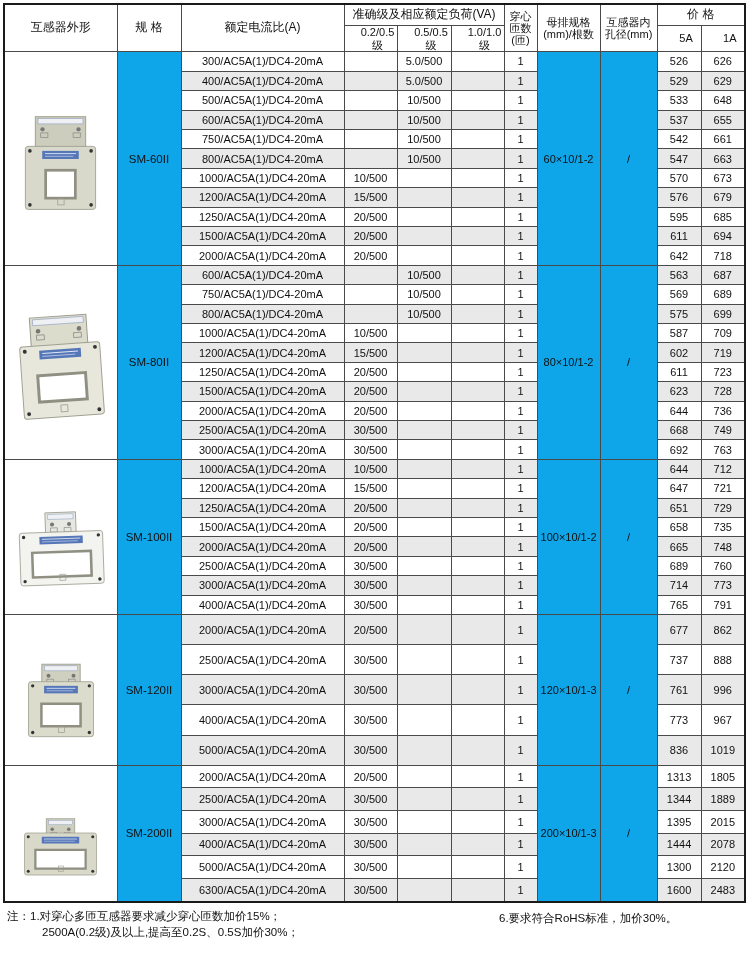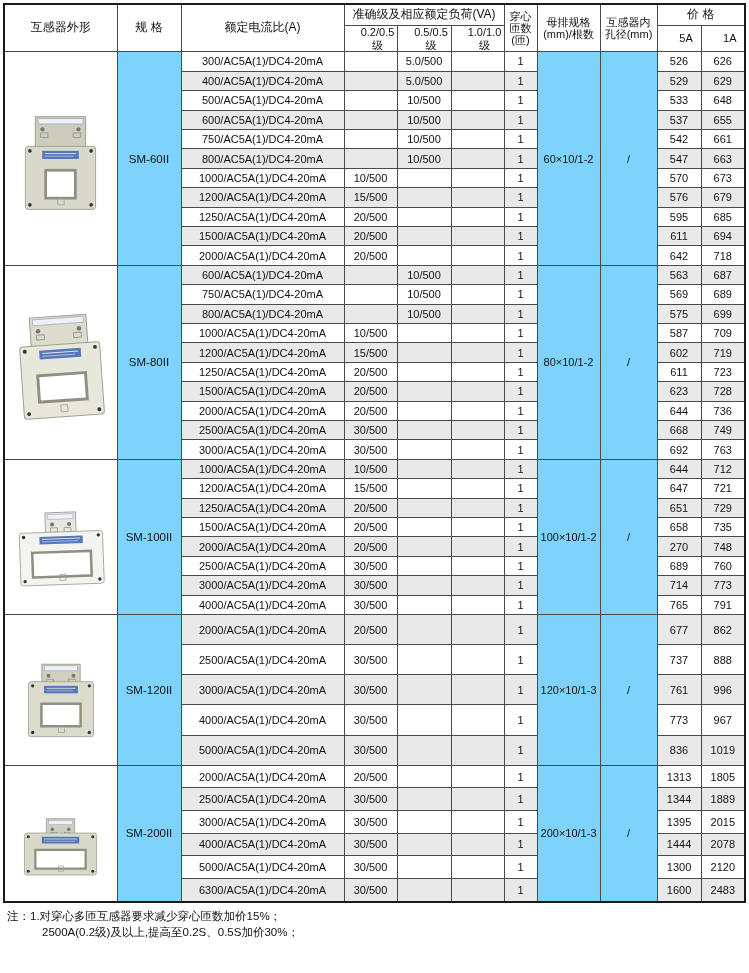--- a/index.html
+++ b/index.html
@@ -20,21 +20,21 @@
     text-align:center;vertical-align:middle;
     font-size:11px;font-weight:normal;
     overflow:hidden;white-space:nowrap;
     background:#fff;
   }
   .spec-table thead th{font-size:12px;height:20px;white-space:normal;line-height:1.15;}
   .spec-table thead th.subhead{font-size:11px;padding-left:16px;}
   .spec-table thead th.wrapcell{white-space:normal;font-size:11px;line-height:1.1;}
   .spec-table td.shaded{background:#e9e9e9;}
   .spec-table td.ratio-cell{font-size:11px;}
-  .spec-table td.merged-cell{background:#7dd3fc;font-size:11px;}
+  .spec-table td.merged-cell{background:#0ea5e9;font-size:11px;}
   .spec-table td.photo-cell{background:#fff;}
   .spec-table td.spec-cell{font-size:11.5px;}
   .spec-table td.price-cell{font-size:11px;}
   .photo-wrap{display:flex;align-items:center;justify-content:center;}
   .notes{
     display:flex;align-items:flex-start;
     padding:6px 2px 0 4px;
     font-size:11.5px;line-height:15.5px;
   }
   .notes-left{flex:0 0 492px;display:flex;}
@@ -391,21 +391,21 @@
           <td class="">1</td>
           <td class="price-cell">658</td>
           <td class="price-cell">735</td>
         </tr>
         <tr>
           <td class="ratio-cell shaded">2000/AC5A(1)/DC4-20mA</td>
           <td class=" shaded">20/500</td>
           <td class=" shaded"></td>
           <td class=" shaded"></td>
           <td class=" shaded">1</td>
-          <td class="price-cell shaded">270</td>
+          <td class="price-cell shaded">665</td>
           <td class="price-cell shaded">748</td>
         </tr>
         <tr>
           <td class="ratio-cell">2500/AC5A(1)/DC4-20mA</td>
           <td class="">30/500</td>
           <td class=""></td>
           <td class=""></td>
           <td class="">1</td>
           <td class="price-cell">689</td>
           <td class="price-cell">760</td>
@@ -588,16 +588,17 @@
 
   <div class="notes">
     <div class="notes-left">
       <div class="notes-prefix">注：</div>
       <div>
           <div class="note-line">1.对穿心多匝互感器要求减少穿心匝数加价15%；</div>
           <div class="note-line cont">2500A(0.2级)及以上,提高至0.2S、0.5S加价30%；</div>
         </div>
     </div>
     <div class="notes-right">
+        <div class="note-line">6.要求符合RoHS标准，加价30%。</div>
       </div>
   </div>
 
 </div>
 
 </body></html>

